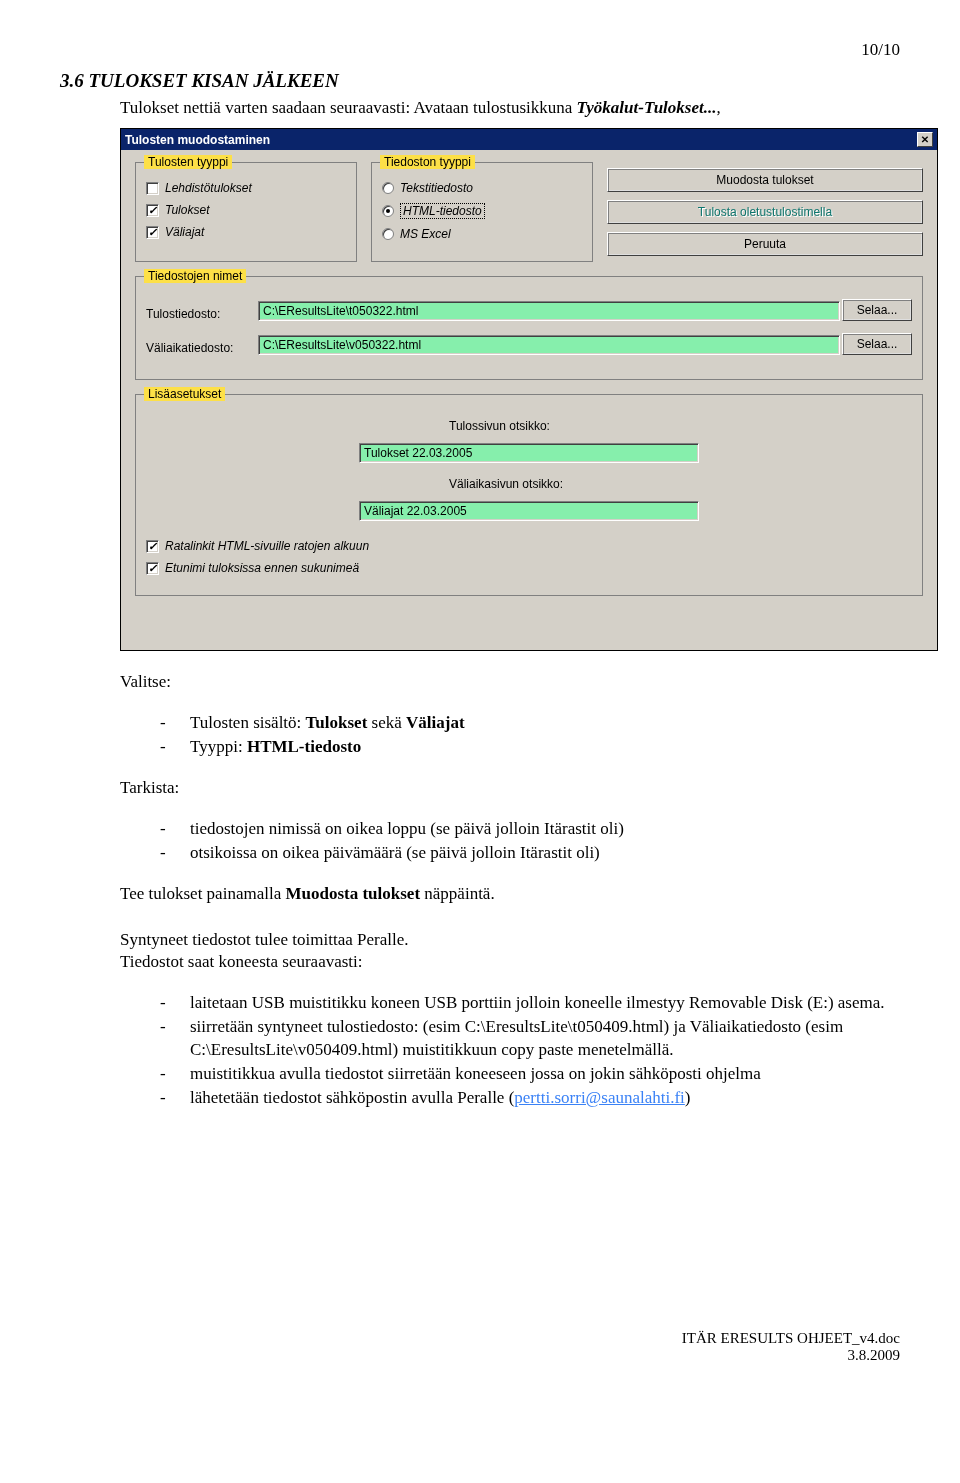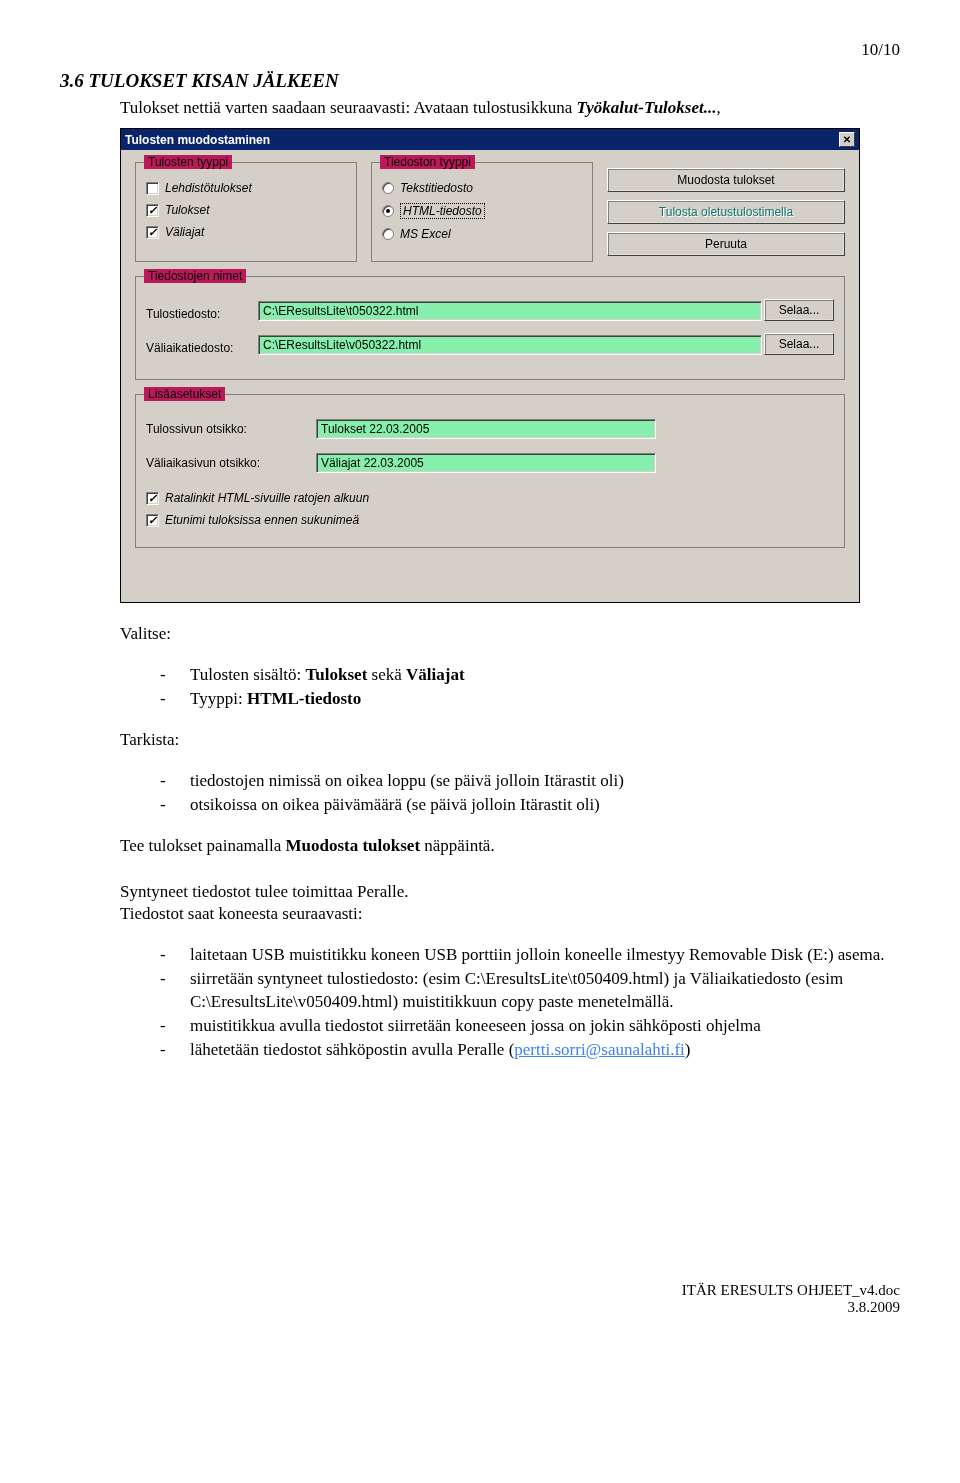--- a/index.html
+++ b/index.html
@@ -22,21 +22,21 @@
     font-weight: bold;
     font-size: 19px;
     margin-bottom: 6px;
   }
   .intro {
     margin-left: 60px;
     margin-bottom: 10px;
   }
   .dialog {
     margin-left: 60px;
-    width: 740px;
+    width: 818px;
     background: #d4d0c8;
     border: 1px solid #000;
     font-family: "MS Sans Serif", Tahoma, sans-serif;
     font-size: 12px;
     box-sizing: border-box;
   }
   .titlebar {
     background: #0a246a;
     color: #fff;
     padding: 3px 4px;
@@ -68,21 +68,21 @@
     border: 1px solid #808080;
     border-top-color: #808080;
     padding: 10px 10px 12px 10px;
     margin-bottom: 14px;
     position: relative;
   }
   .fieldset-legend {
     position: absolute;
     top: -8px;
     left: 8px;
-    background: #be185d;
+    background: #fde047;
     padding: 0 4px;
     font-size: 12px;
   }
   .top-row {
     display: flex;
     gap: 14px;
     margin-bottom: 14px;
   }
   .top-row .fieldset {
     margin-bottom: 0;
@@ -188,20 +188,21 @@
     width: 110px;
   }
   .file-row .input {
     flex: 1;
   }
   .setting-row {
     display: flex;
     align-items: center;
     gap: 10px;
     margin: 14px 0;
+    flex-direction: column;
   }
   .setting-row label {
     width: 160px;
   }
   .setting-row .input {
     width: 340px;
   }
   .after-text {
     margin-left: 60px;
     margin-top: 20px;

